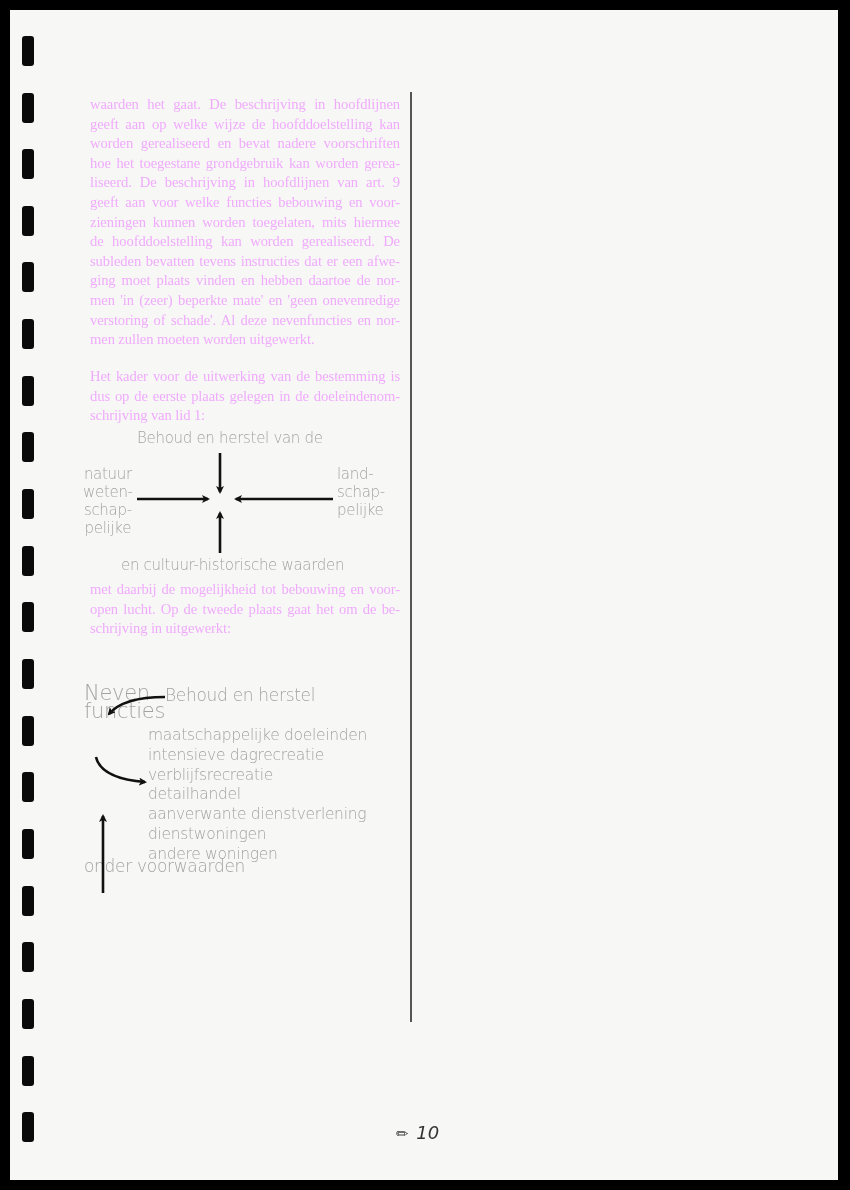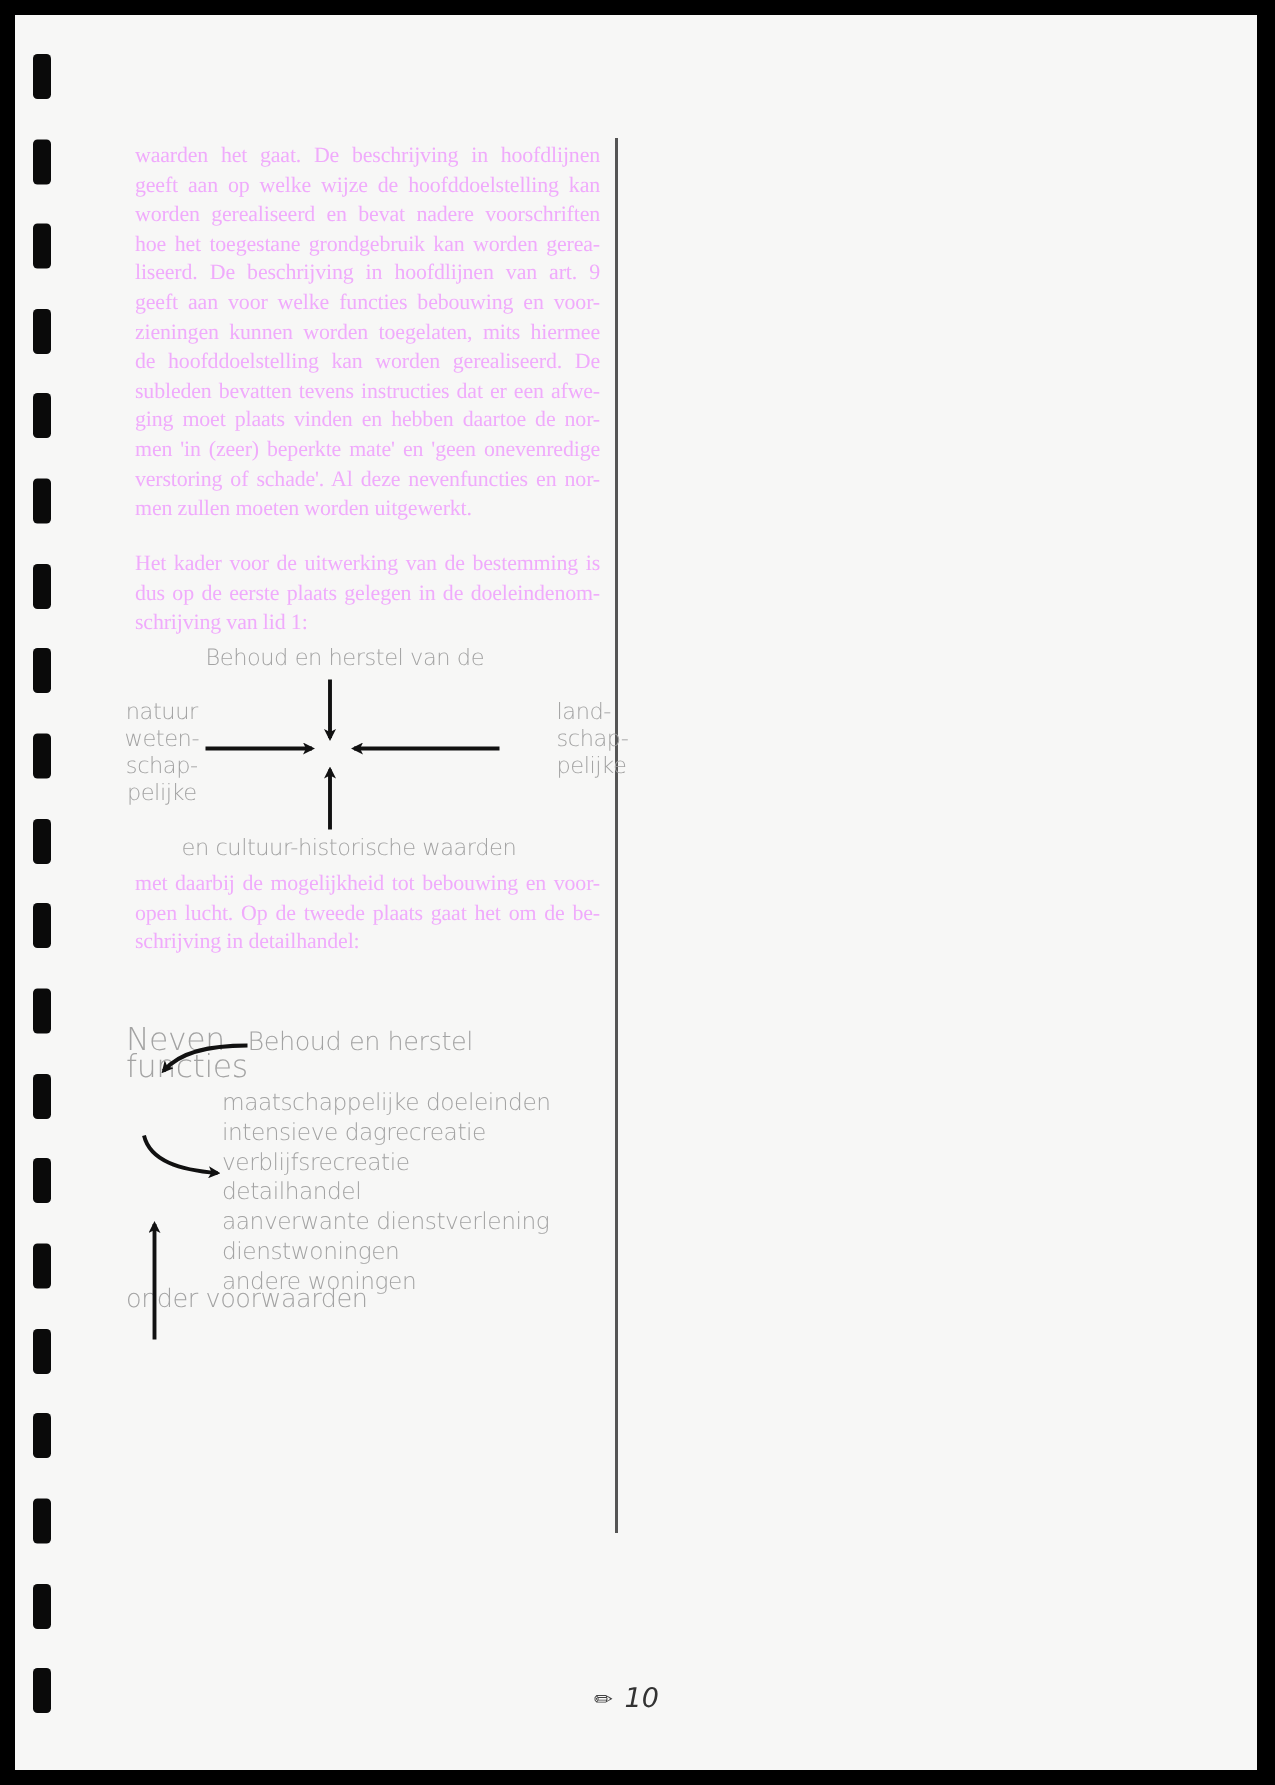--- a/index.html
+++ b/index.html
@@ -64,31 +64,31 @@
   <span class="ln last">schrijving van lid 1:</span>
 </div>
 
 <div class="diag" style="left:137px; top:429px;">Behoud en herstel van de</div>
 <div class="diag" style="left:83px; top:465px;text-align:center;">
   <div>natuur</div>
   <div>weten-</div>
   <div>schap-</div>
   <div>pelijke</div>
 </div>
-<div class="diag" style="left:337px; top:465px;margin-left:34px;">
+<div class="diag" style="left:337px; top:465px;">
   <div>land-</div>
   <div>schap-</div>
   <div>pelijke</div>
 </div>
 <div class="diag" style="left:121px; top:556px;">en cultuur-historische waarden</div>
 
 <div class="body-text" style="top:580px;">
   <span class="ln">met daarbij de mogelijkheid tot bebouwing en voor-</span>
   <span class="ln">open lucht. Op de tweede plaats gaat het om de be-</span>
-  <span class="ln last">schrijving in detailhandel:</span>
+  <span class="ln last">schrijving in uitgewerkt:</span>
 </div>
 
 <div class="diag" style="left:165px; top:686px; font-size:17px;">Behoud en herstel</div>
 <div class="diag" style="left:84px; top:684px; font-size:21px;">
   <div>Neven</div>
   <div>functies</div>
 </div>
 <div class="diag" style="left:148px; top:726px; font-size:15.5px; line-height:19.8px;">
   <div>maatschappelijke doeleinden</div>
   <div>intensieve dagrecreatie</div>

